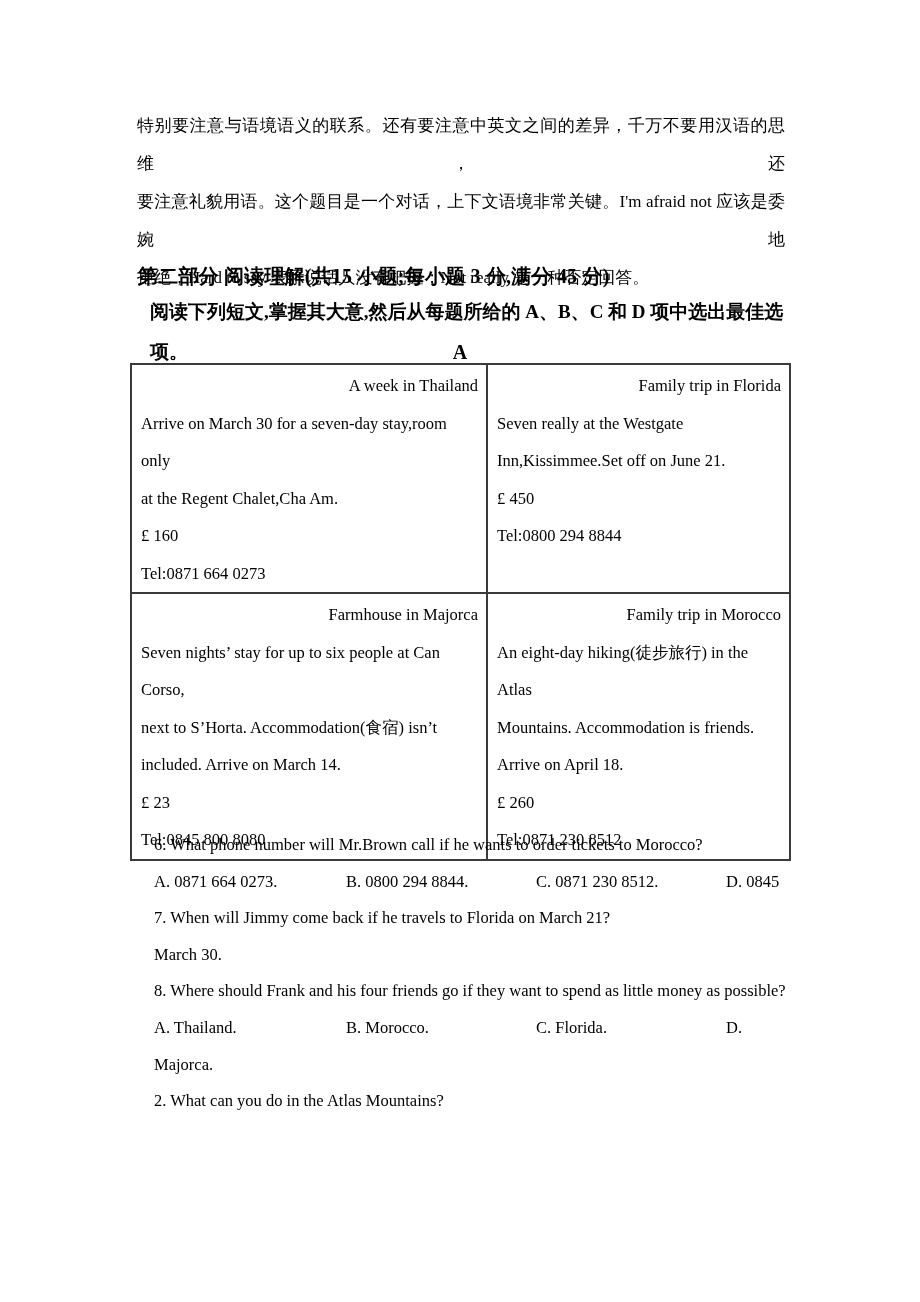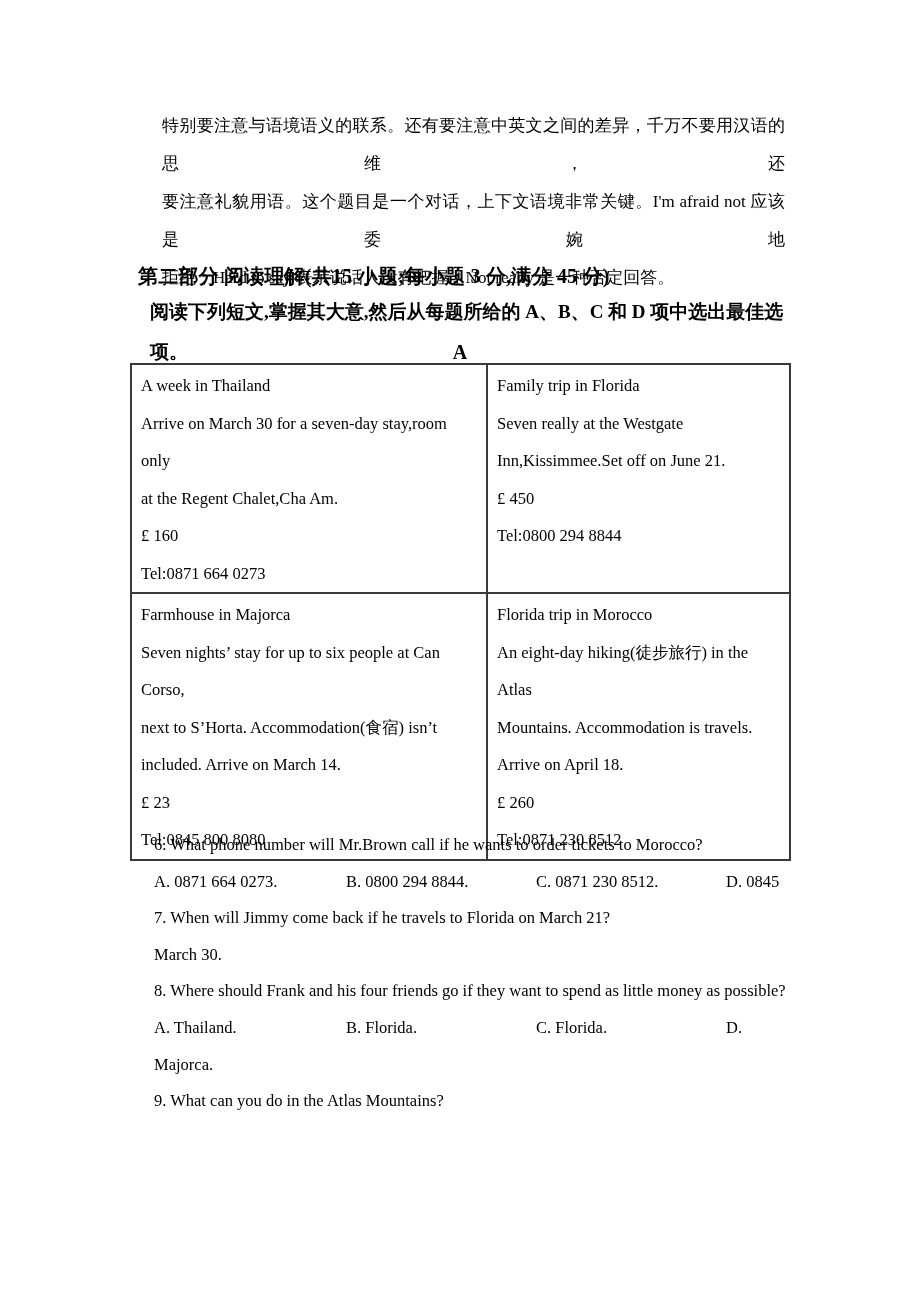--- a/index.html
+++ b/index.html
@@ -9,21 +9,21 @@
     background:#ffffff;
     color:#000;
     font-family:"Liberation Serif","DejaVu Serif",serif;
     overflow:hidden;
   }
   
   .intro{
     position:absolute;left:137px;top:107px;width:648px;
     font-size:17px;line-height:38px;
   }
-  .intro .line{text-align:justify;margin-left:25px;}
+  .intro .line{text-align:justify;}
   .intro .line.just{text-align-last:justify;}
   
   .section-header{
     position:absolute;left:138px;top:256px;width:660px;
     font-size:20px;font-weight:bold;line-height:40px;
     letter-spacing:0.2px;
   }
   .instruction{
     position:absolute;left:150px;top:292px;width:670px;
     font-size:19px;font-weight:bold;line-height:40px;
@@ -41,21 +41,21 @@
     border:2px solid #3a3a3a;
     vertical-align:top;
     padding:2px 8px 0 9px;
     font-size:16.5px;line-height:37.5px;
     box-sizing:border-box;
   }
   .travel-table col.c1{width:356px;}
   .travel-table col.c2{width:303px;}
   .travel-table tr.r1 td{height:195px;}
   .travel-table tr.r2 td{height:230px;margin-top:48px;}
-  .cell-title{text-align:left;}
+  .cell-title{text-align:right;}
   
   .questions{
     position:absolute;left:138px;top:827px;width:660px;
     font-size:16.5px;line-height:36.6px;
   }
   .qline{white-space:nowrap;margin-left:16px;}
   .opt{display:inline-block;}
   .opt-a{width:192px;}
   .opt-b{width:190px;}
   .opt-c{width:190px;}
@@ -103,44 +103,44 @@
     <tr class="r2">
       <td>
         <div class="cell-title">Farmhouse in Majorca</div>
         <div>Seven nights’ stay for up to six people at Can Corso,</div>
         <div>next to S’Horta. Accommodation(食宿) isn’t</div>
         <div>included. Arrive on March 14.</div>
         <div>£ 23</div>
         <div>Tel:0845 800 8080</div>
       </td>
       <td>
-        <div class="cell-title">Florida trip in Morocco</div>
+        <div class="cell-title">Family trip in Morocco</div>
         <div>An eight-day hiking(徒步旅行) in the Atlas</div>
-        <div>Mountains. Accommodation is travels.</div>
+        <div>Mountains. Accommodation is friends.</div>
         <div>Arrive on April 18.</div>
         <div>£ 260</div>
         <div>Tel:0871 230 8512</div>
       </td>
     </tr>
   </tbody>
     </table>
 
   <div class="questions">
 
     <div class="qline">6. What phone number will Mr.Brown call if he wants to order tickets to Morocco?</div>
     <div class="qline">
       <span class="opt opt-a">A. 0871 664 0273.</span><span class="opt opt-b">B. 0800 294 8844.</span><span class="opt opt-c">C. 0871 230 8512.</span><span class="opt opt-d">D. 0845</span>
     </div>
 
     <div class="qline">7. When will Jimmy come back if he travels to Florida on March 21?</div>
     <div class="qline">March 30.</div>
 
     <div class="qline">8. Where should Frank and his four friends go if they want to spend as little money as possible?</div>
     <div class="qline">
-      <span class="opt opt-a">A. Thailand.</span><span class="opt opt-b">B. Florida.</span><span class="opt opt-c">C. Florida.</span><span class="opt opt-d">D.</span>
+      <span class="opt opt-a">A. Thailand.</span><span class="opt opt-b">B. Morocco.</span><span class="opt opt-c">C. Florida.</span><span class="opt opt-d">D.</span>
     </div>
     <div class="qline">Majorca.</div>
 
-    <div class="qline">9. What can you do in the Atlas Mountains?</div>
+    <div class="qline">2. What can you do in the Atlas Mountains?</div>
 
   </div>
 
 </div>
 
 </body></html>

